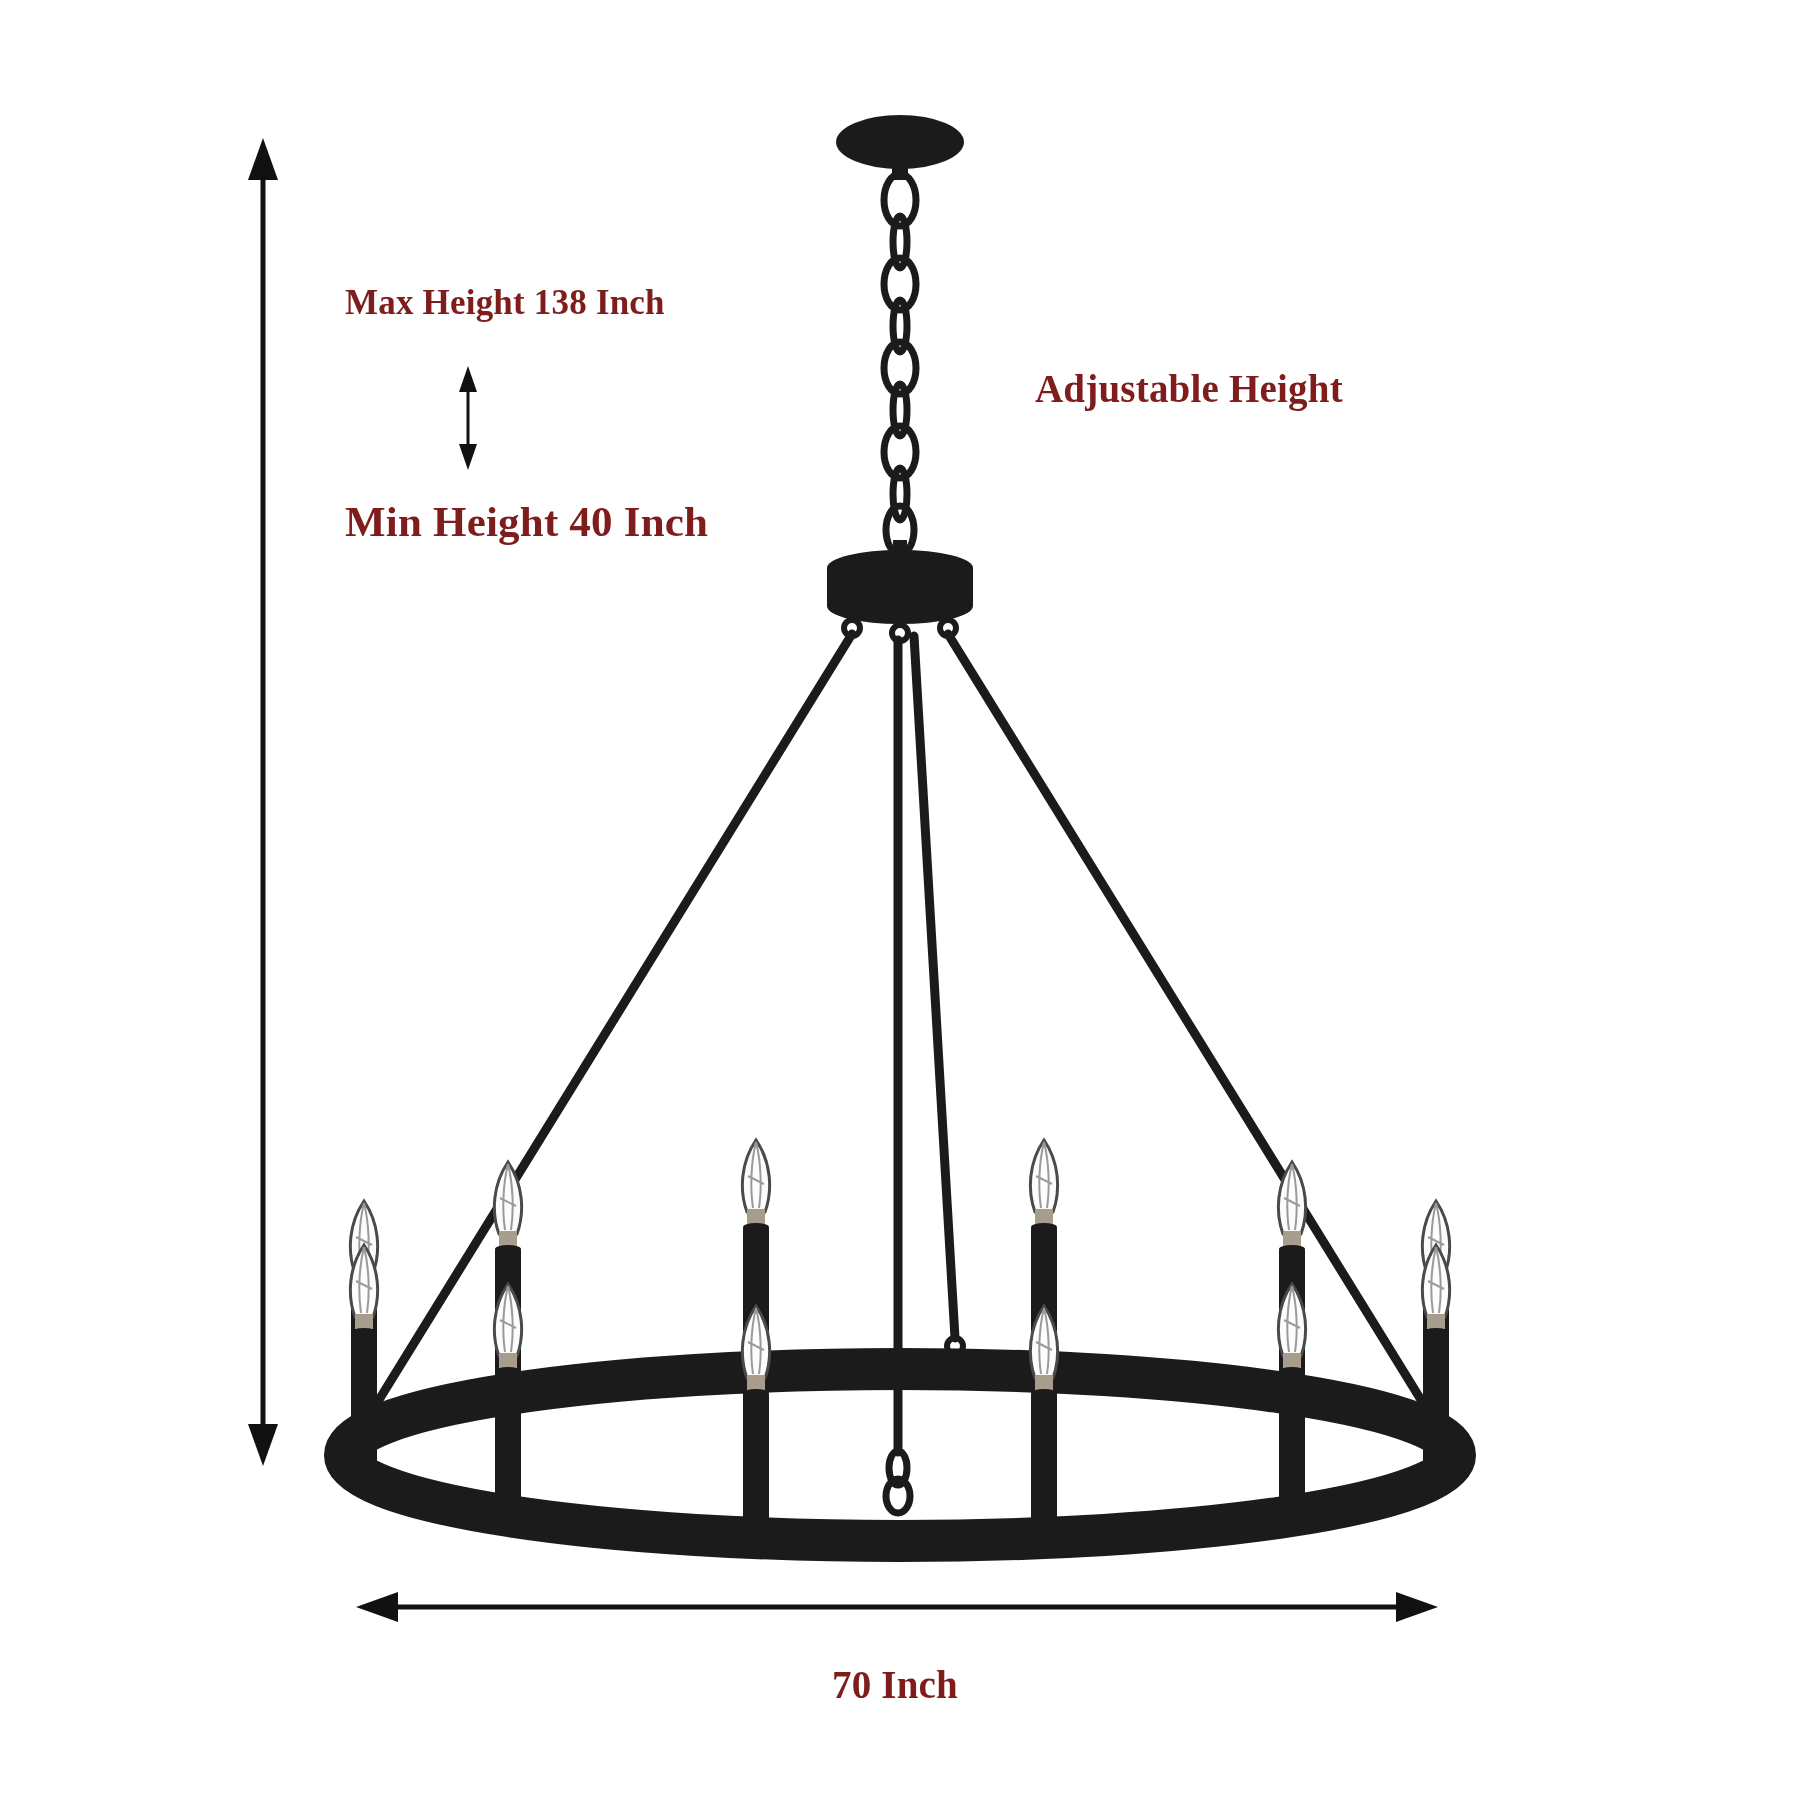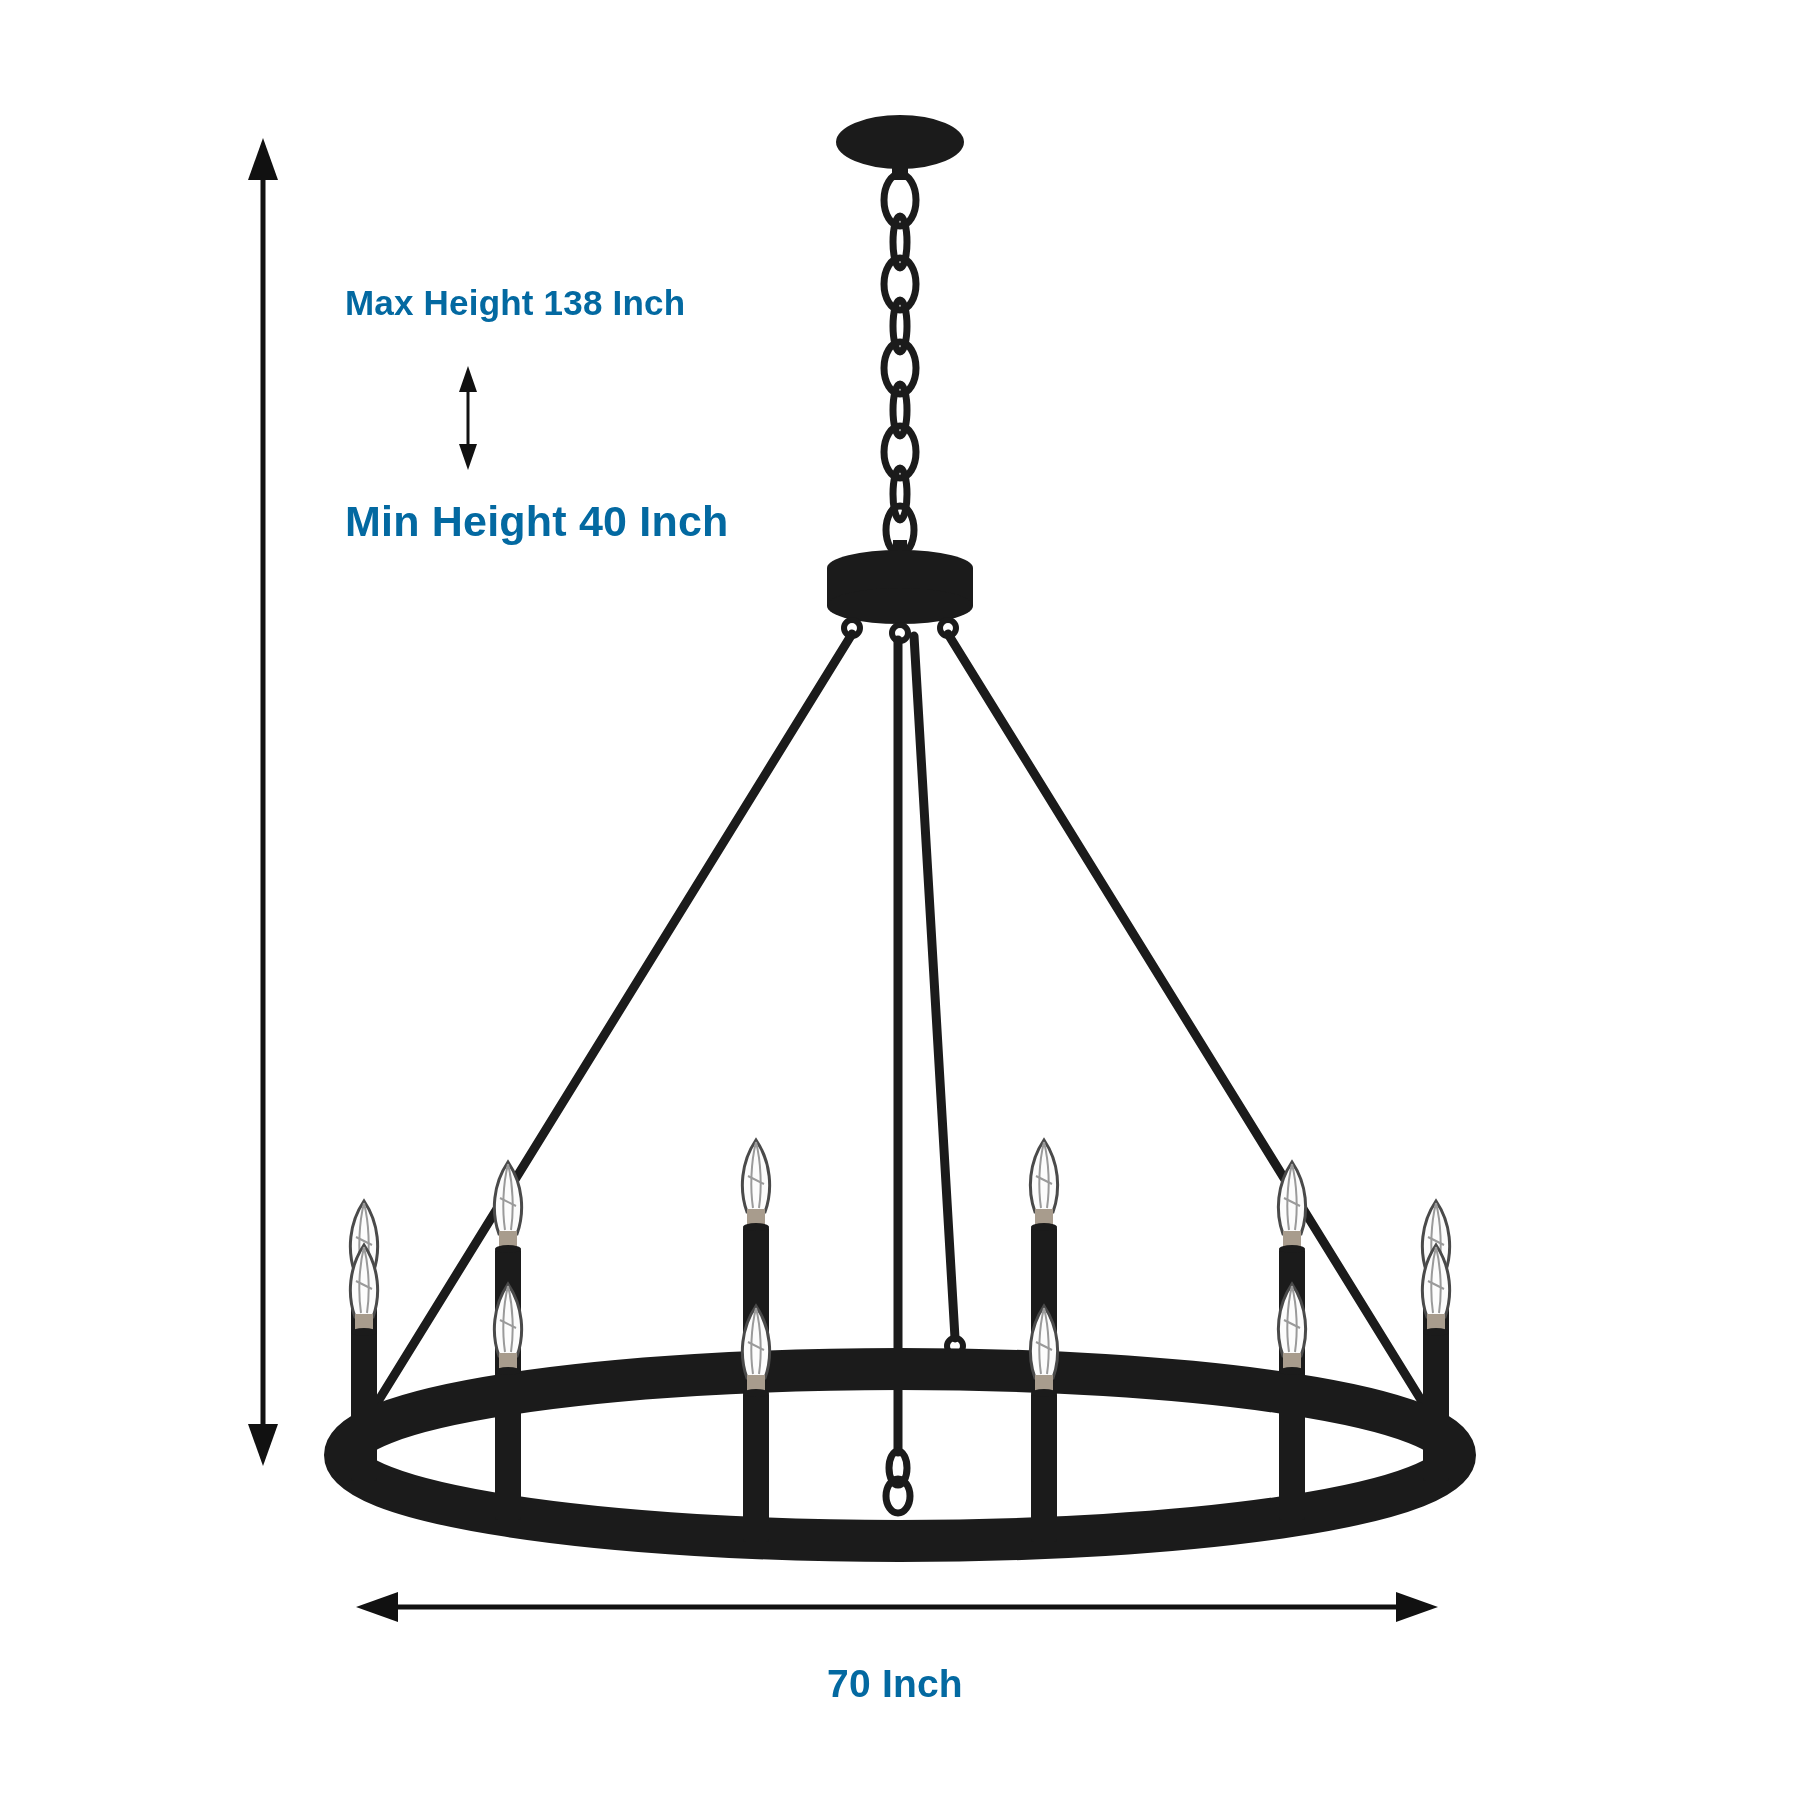--- a/index.html
+++ b/index.html
@@ -6,24 +6,25 @@
   .canvas{
     position:relative;
     width:1800px;height:1800px;
     background:#ffffff;
     font-family:"Liberation Sans", sans-serif;
     overflow:hidden;
   }
   .diagram-svg{position:absolute;left:0;top:0;}
   .label{
     position:absolute;
-    color:#0369a1;
+    color:#7f1d1d;
     font-weight:600;
     letter-spacing:0.2px;
     white-space:nowrap;
+    font-family:Liberation Serif, serif;
   }
   .label-max{left:345px;top:283px;font-size:35px;}
   .label-min{left:345px;top:497px;font-size:43px;}
   .label-adjustable{left:1035px;top:366px;font-size:39px;}
   .label-width{left:790px;top:1662px;width:210px;text-align:center;font-size:39px;}
 
   
   .fix-fill{fill:#1b1b1b;}
   .fix-stroke{stroke:#1b1b1b;fill:none;}
   .rod{stroke:#1b1b1b;stroke-width:9;fill:none;stroke-linecap:round;}
@@ -139,16 +140,17 @@
         <use href="#candle" transform="translate(1436,1477)"></use>
       </g>
 
     </g>
   </svg>
 
   <div class="label label-max">Max Height 138 Inch</div>
 
   <div class="label label-min">Min Height 40 Inch</div>
 
+  <div class="label label-adjustable">Adjustable Height</div>
 
   <div class="label label-width">70 Inch</div>
 
 </div>
 
 </body></html>

